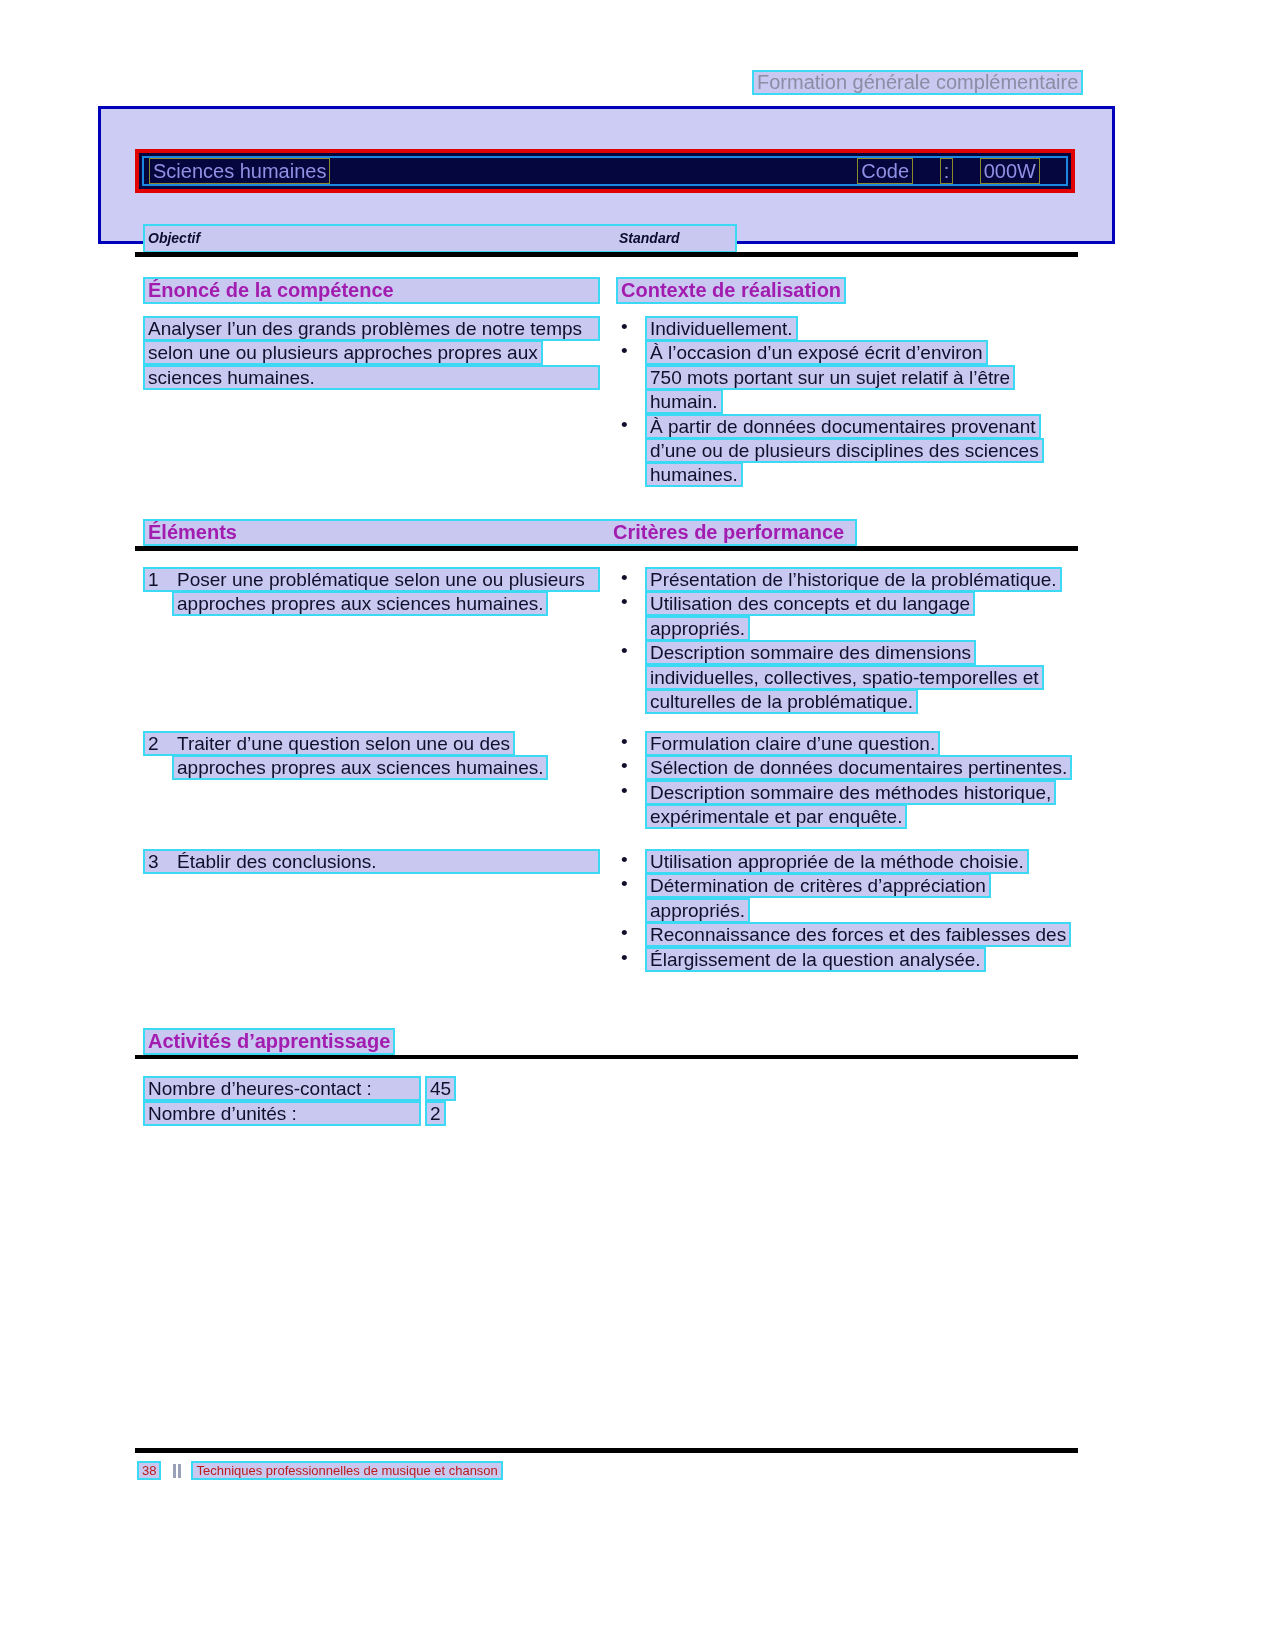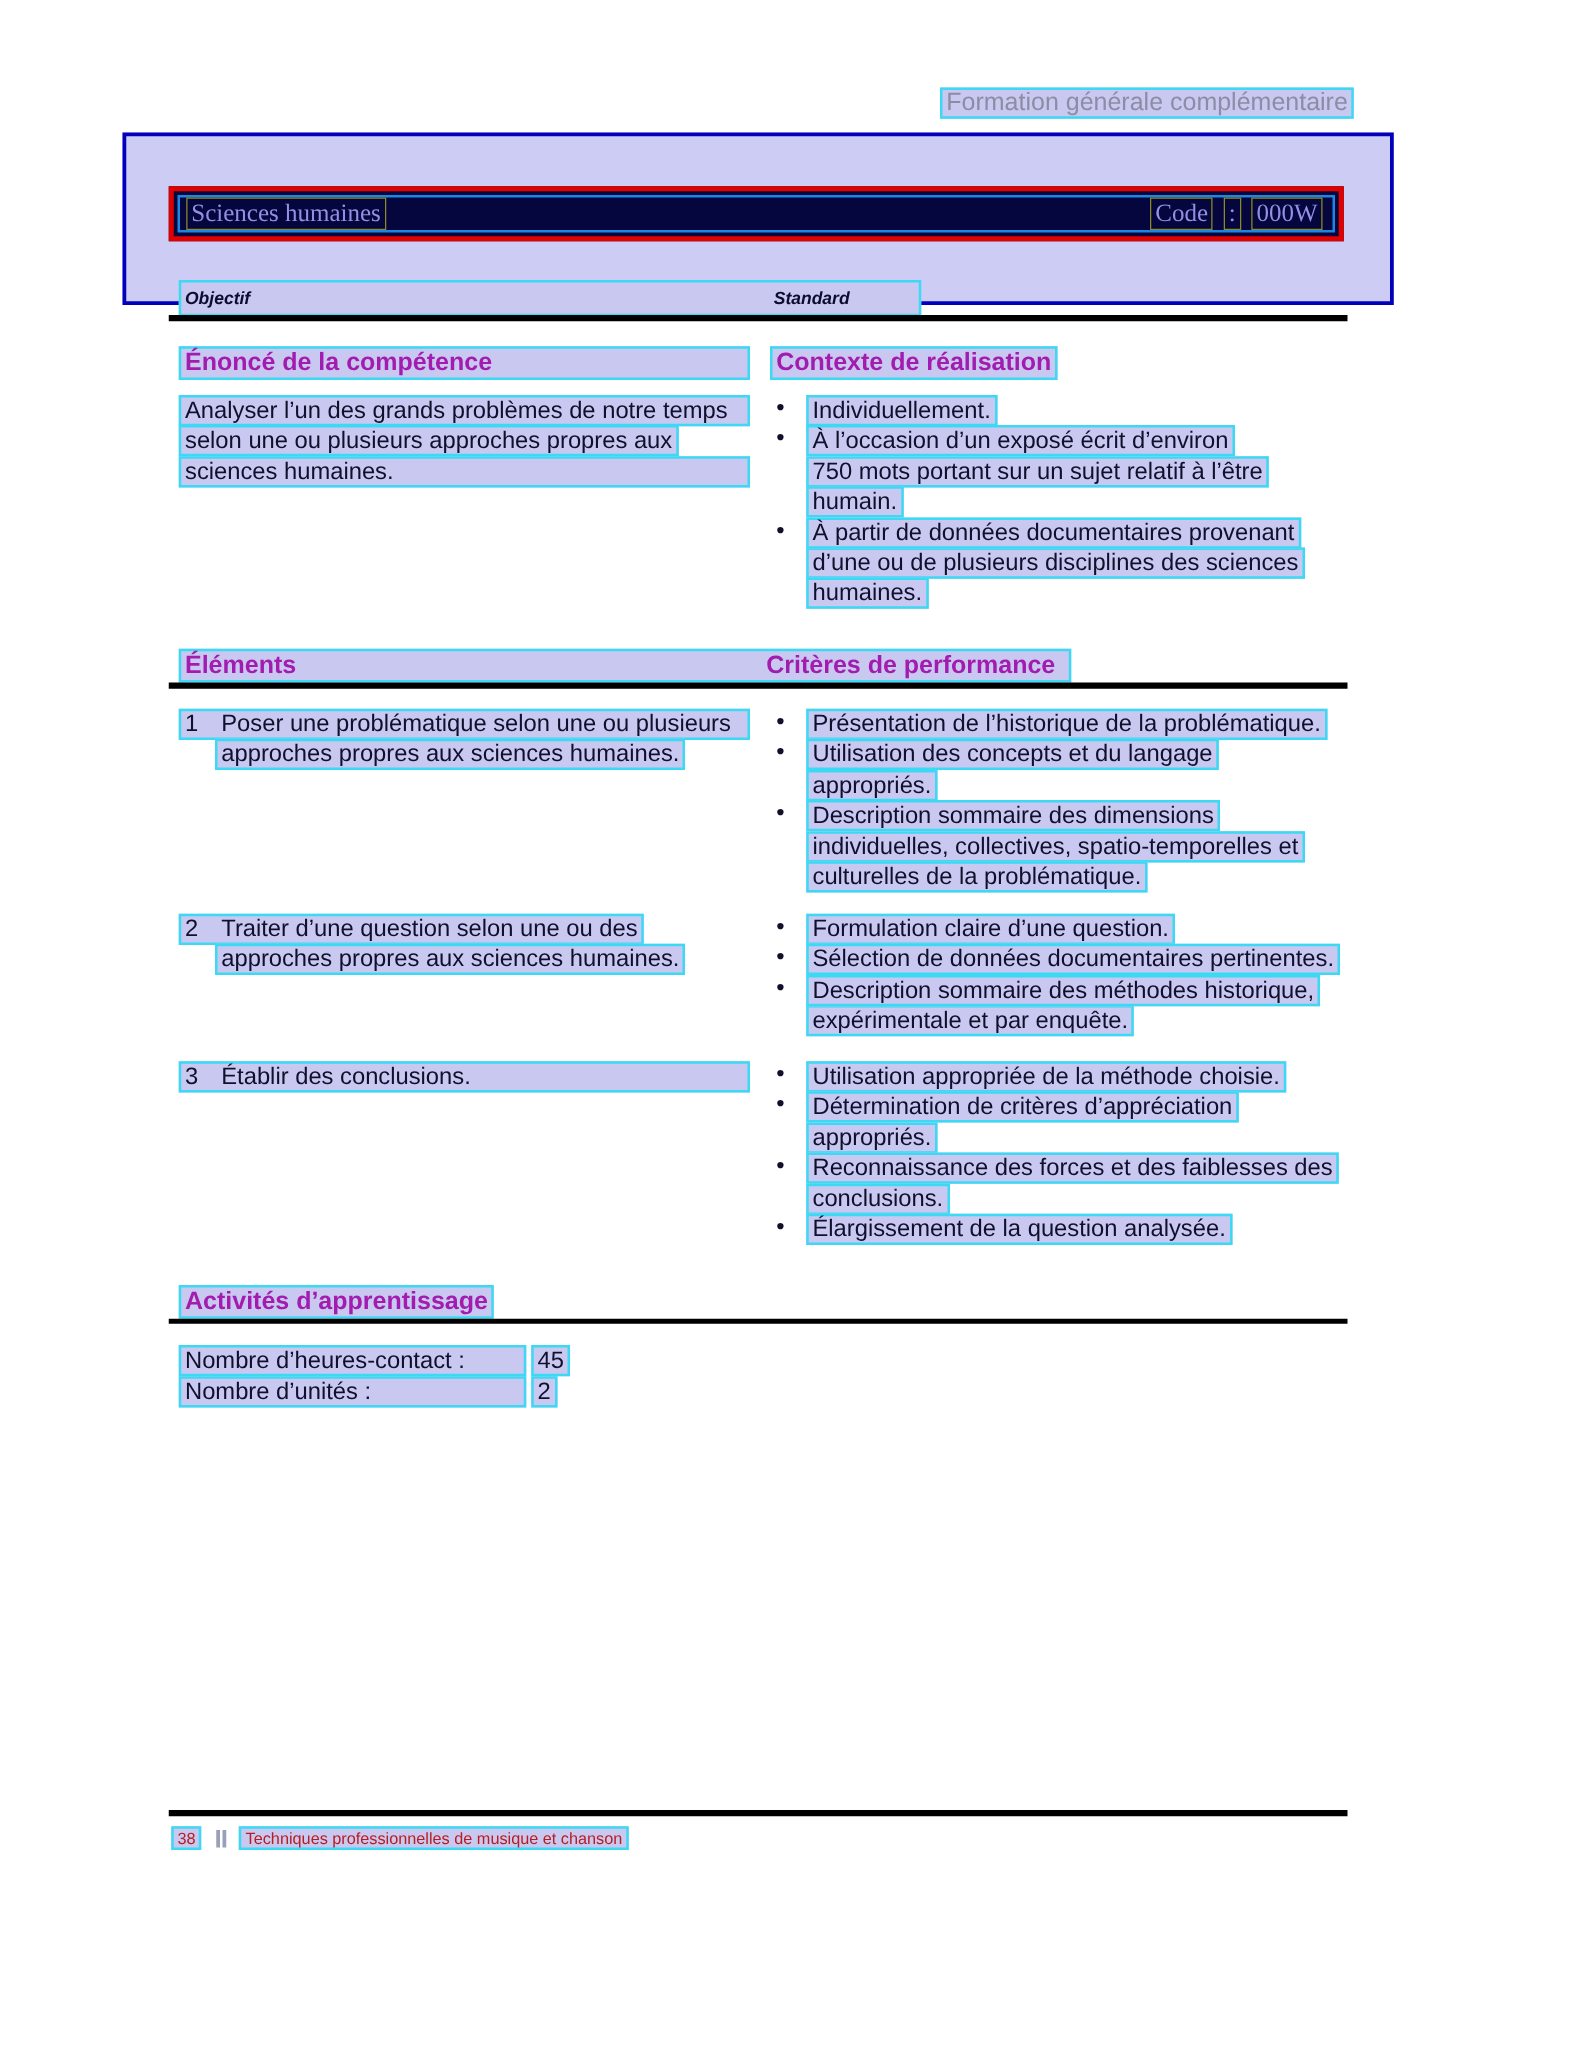--- a/index.html
+++ b/index.html
@@ -27,21 +27,21 @@
   #watermark{position:absolute;left:752px;top:70px;}
   #watermark .hl{color:#8c8ca4;font-size:20px;}
 
   #panel{position:absolute;left:98px;top:106px;width:1017px;height:138px;
          background:#cdccf4;border:3px solid #0000bb;box-sizing:border-box;}
   #titlebar{position:absolute;left:34px;top:40px;width:940px;height:44px;
             background:#06063e;border:4px solid #e00000;box-sizing:border-box;}
   .cyan-inset{position:absolute;left:3px;top:3px;right:3px;bottom:3px;border:2px solid #1d86e0;}
   .tb-content{position:relative;height:100%;display:flex;align-items:center;
               justify-content:space-between;padding:0 10px;font-size:20px;color:#9090e4;z-index:1;}
-  .w{display:inline-block;border:1px solid #8a8a28;padding:0 3px;margin-right:3px;line-height:24px;font-family:Liberation Serif, serif;}
+  .w{display:inline-block;border:1px solid #8a8a28;padding:0 3px;margin-right:21px;line-height:24px;}
 
   #obj-row{position:absolute;left:143px;top:224px;}
   .obj-box{position:relative;min-width:594px;font-weight:bold;font-style:italic;
            font-size:14px;color:#0c0c30;line-height:25px;}
   .obj-box .std{position:absolute;left:474px;top:0;}
 
   #enonce-row{position:absolute;left:143px;top:277px;width:943px;}
   #enonce-row .right{position:absolute;left:473px;top:0;}
 
   #competence{position:absolute;left:143px;top:316px;width:960px;height:170px;}
@@ -162,21 +162,20 @@
 
     <div class="item" id="item3">
       <div class="col-l">
         <div class="line"><span class="hl fl"><span class="num">3</span><span>Établir des conclusions.</span></span></div>
       </div>
       <div class="col-r">
         <div class="line bl"><span class="b">•</span><span class="hl">Utilisation appropriée de la méthode choisie.</span></div>
         <div class="line bl"><span class="b">•</span><span class="hl">Détermination de critères d’appréciation</span></div>
         <div class="line cont"><span class="hl">appropriés.</span></div>
         <div class="line bl"><span class="b">•</span><span class="hl">Reconnaissance des forces et des faiblesses des</span></div>
-        <div class="line cont"><span class="hl">conclusions.</span></div>
         <div class="line bl"><span class="b">•</span><span class="hl">Élargissement de la question analysée.</span></div>
       </div>
     </div>
 
   </div>
 
   <div id="act-h">
     <span class="hl hd">Activités d’apprentissage</span>
   </div>
   <div class="rule" id="rule3"></div>

